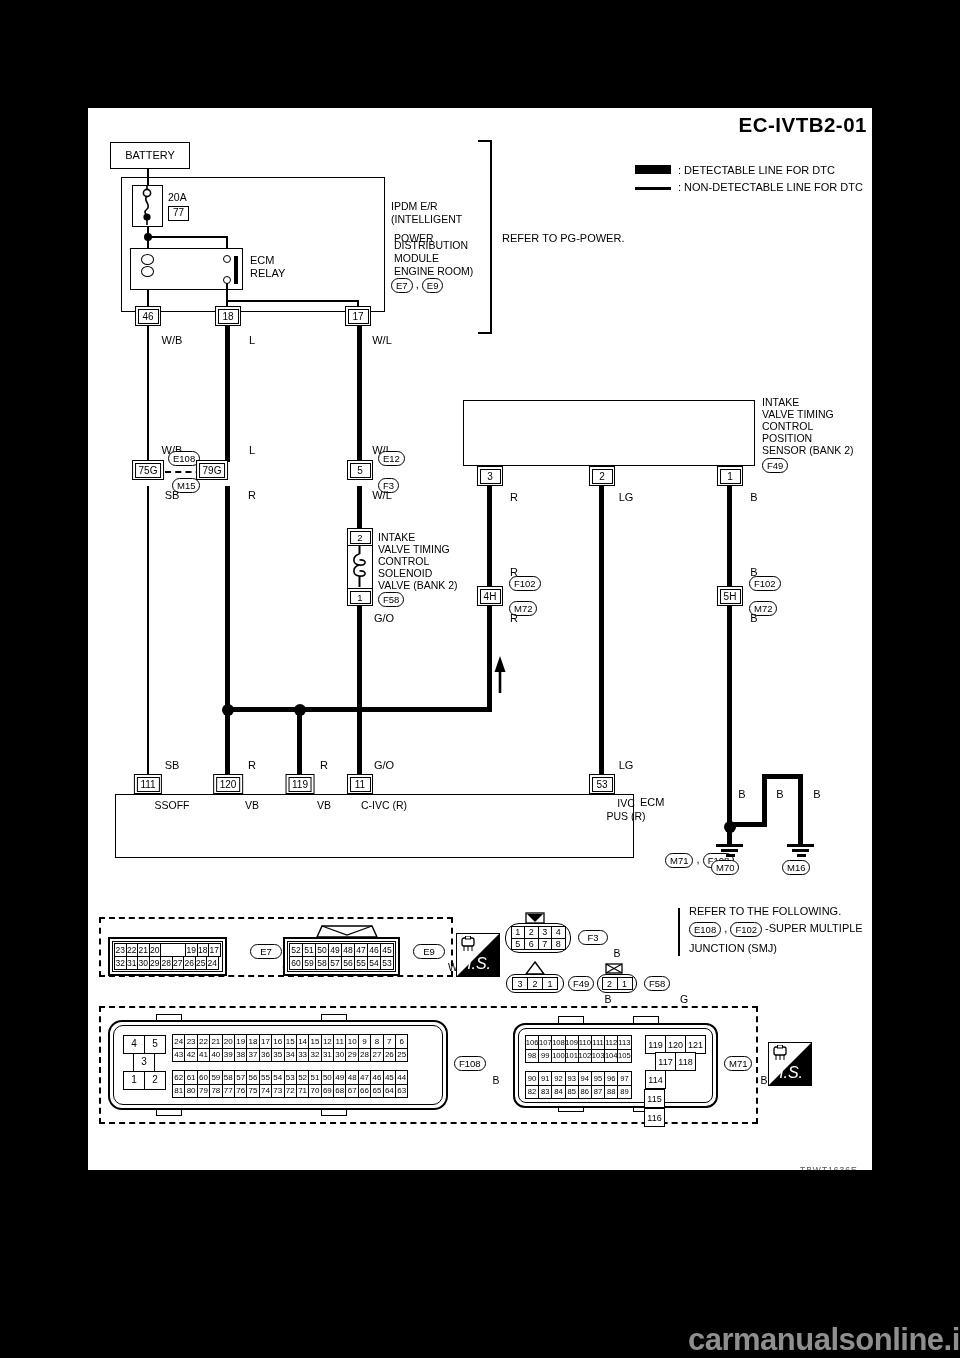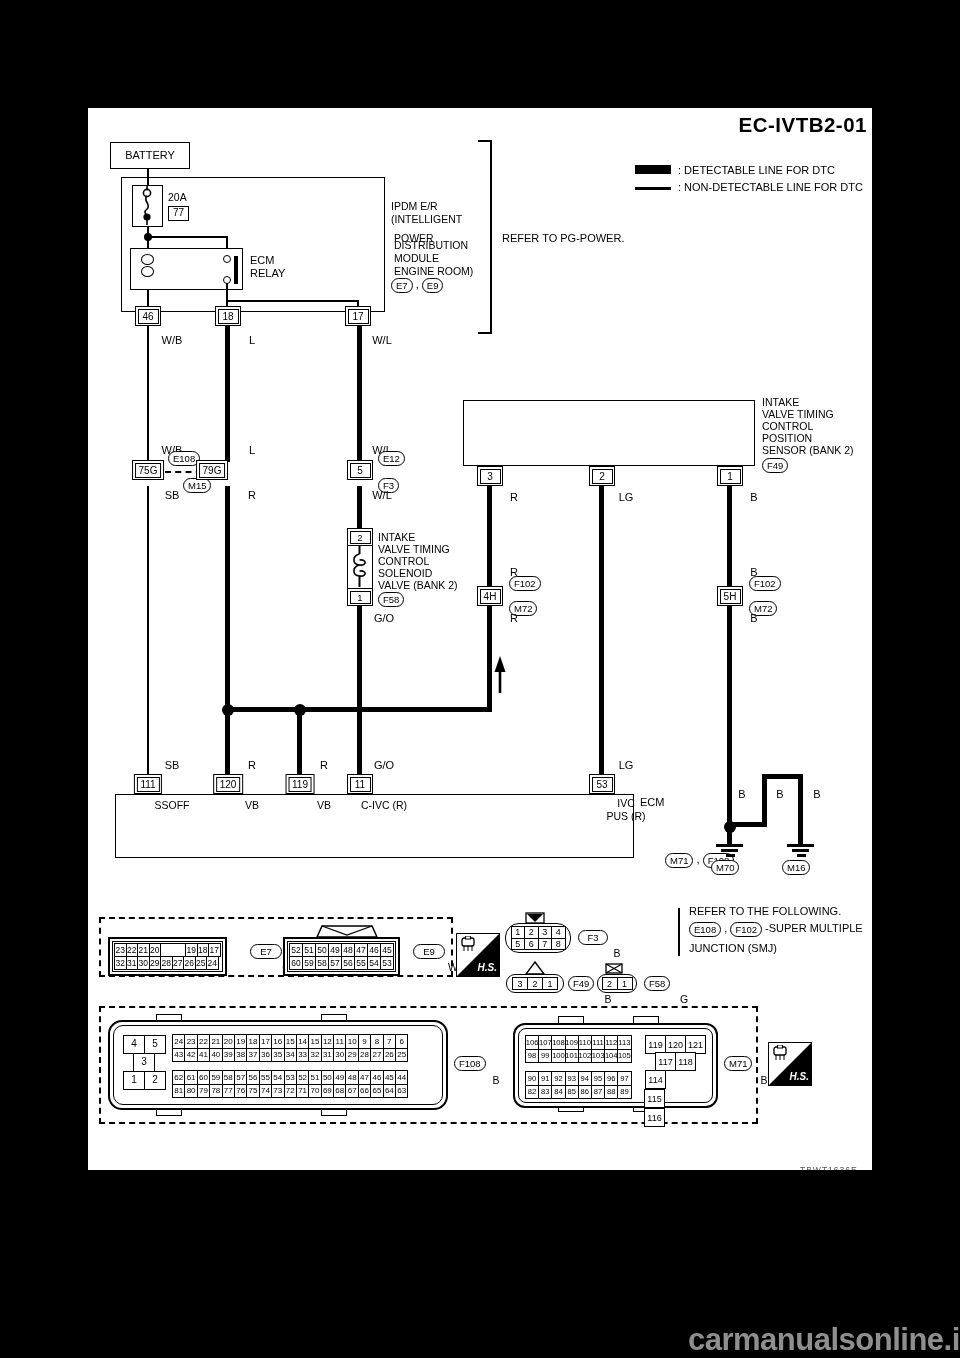--- a/index.html
+++ b/index.html
@@ -16,21 +16,21 @@
   .ovali{display:inline-flex;align-items:center;justify-content:center;border:1.4px solid #000;border-radius:10px;background:#fff;font-size:9.5px;height:15px;padding:0 4px;white-space:nowrap;vertical-align:middle;box-sizing:border-box;}
   .term{position:absolute;transform:translateX(-50%);background:#fff;border:1.8px solid #000;padding:1.5px;z-index:3;}
   .term>span{display:block;border:1.2px solid #000;font-size:10px;line-height:13px;padding:0 3px;min-width:13px;text-align:center;white-space:nowrap;}
   .term.sm2>span{font-size:9.5px;line-height:11px;}
   .dot{position:absolute;width:12px;height:12px;border-radius:50%;background:#000;transform:translate(-50%,-50%);z-index:2;}
   .dot.s{width:8px;height:8px;}
   .circ{position:absolute;border:1.5px solid #000;border-radius:50%;background:#fff;box-sizing:border-box;}
   .dash{position:absolute;border:2px dashed #000;box-sizing:border-box;}
   .hsb{position:absolute;width:44px;height:44px;border:1.5px solid #000;background:#fff;box-sizing:border-box;}
   .hsb .tri{position:absolute;left:0;top:0;right:0;bottom:0;background:#000;clip-path:polygon(100% 0,100% 100%,0 100%);}
-  .hsb .hst{position:absolute;right:2px;bottom:3px;color:#fff;font-weight:bold;font-style:italic;font-size:10px;z-index:2;}
+  .hsb .hst{position:absolute;right:8px;bottom:3px;color:#fff;font-weight:normal;font-style:italic;font-size:16px;z-index:2;}
   .hsb svg{position:absolute;left:2px;top:2px;z-index:1;}
   .conn-outer{position:absolute;border:2px solid #000;background:#fff;padding:2px;box-sizing:border-box;}
   .conn-inner{border:1.3px solid #000;padding:1px;}
   .rnd{position:absolute;border:1.6px solid #000;background:#fff;display:flex;flex-direction:column;align-items:center;justify-content:center;box-sizing:border-box;}
   .grow{display:flex;}
   .grow+.grow{margin-top:-1px;}
   .cell{display:flex;align-items:center;justify-content:center;border:1px solid #000;background:#fff;box-sizing:border-box;}
   .cell+.cell{margin-left:-1px;}
   .g-e7 .cell{width:12.5px;height:14px;font-size:8.5px;}
   .g-e7 .cell.blank{width:26px;}
@@ -151,21 +151,21 @@
   <div class="term" style="left:60px;top:352px;">
         <span>75G</span>
       </div>
   <div class="term" style="left:124px;top:352px;">
         <span>79G</span>
       </div>
   <div class="term" style="left:272px;top:352px;">
         <span>5</span>
       </div>
   <div class="oval" style="left:80px;top:343px;">E108</div>
-  <div class="oval" style="left:95px;top:370px;">M15</div>
+  <div class="oval" style="left:84px;top:370px;">M15</div>
   <div class="oval" style="left:290px;top:343px;">E12</div>
   <div class="oval" style="left:290px;top:370px;">F3</div>
   <div class="lbl cx" style="left:60px;top:381px;">SB</div>
   <div class="lbl cx" style="left:140px;top:381px;">R</div>
   <div class="lbl cx" style="left:270px;top:381px;">W/L</div>
 
   <div class="box" style="left:375px;top:292px;width:292px;height:66px;"></div>
   <div class="lbl sm" style="left:674px;top:288px;">INTAKE</div>
   <div class="lbl sm" style="left:674px;top:300px;">VALVE TIMING</div>
   <div class="lbl sm" style="left:674px;top:312px;">CONTROL</div>

